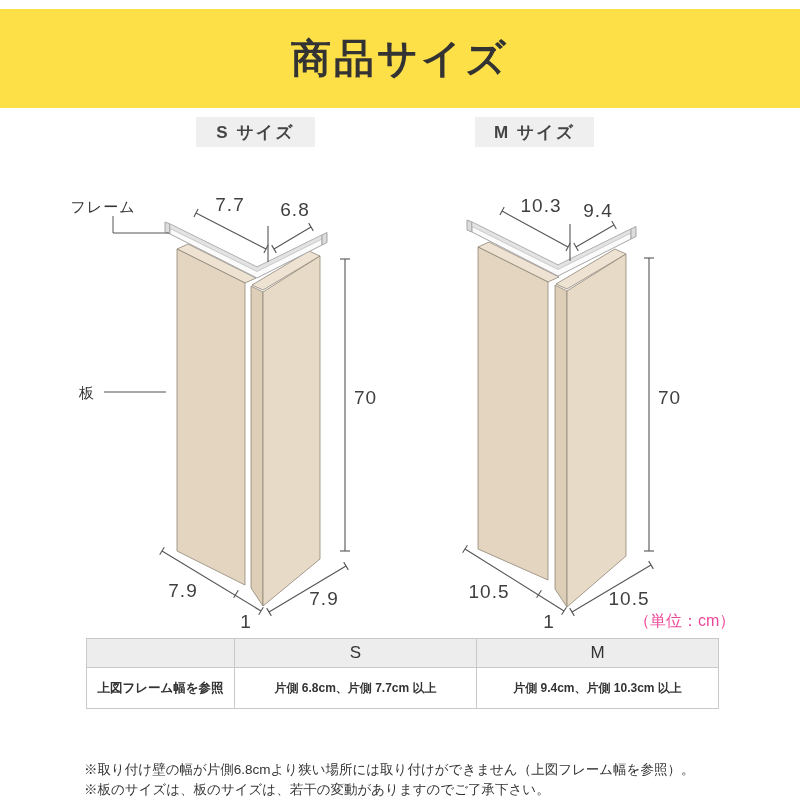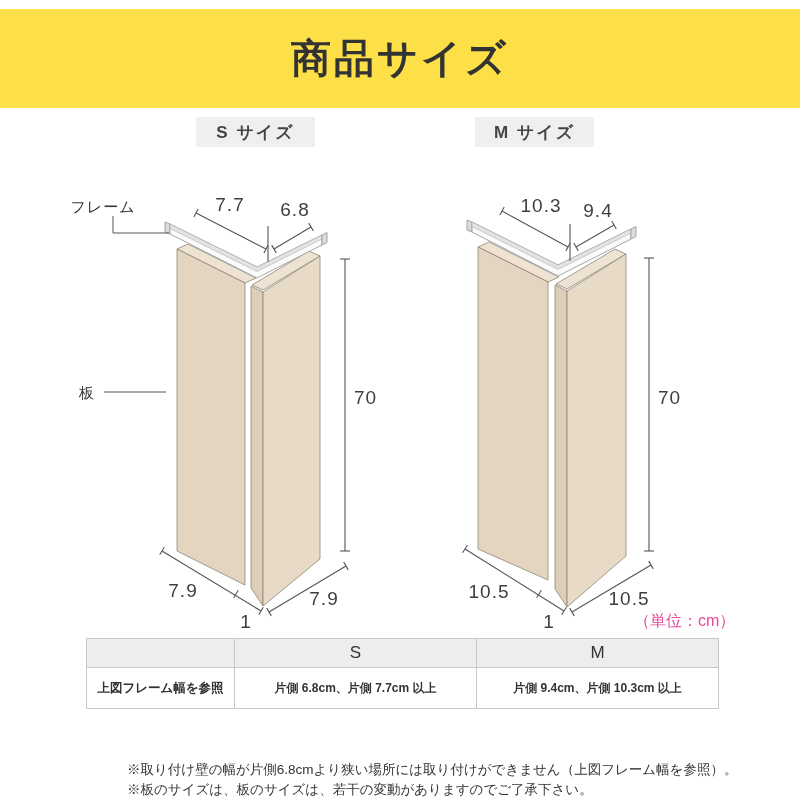--- a/index.html
+++ b/index.html
@@ -24,21 +24,21 @@
   
   .size-table{position:absolute;left:86px;top:638px;border-collapse:collapse;table-layout:fixed;}
   .size-table td,.size-table th{border:1px solid #c9c9c9;text-align:center;vertical-align:middle;
       padding:0;color:#333;}
   .size-table th{background:#ededed;font-weight:normal;font-size:17px;height:28px;}
   .size-table td{height:40px;font-weight:bold;}
   .size-table td.rowlabel{font-size:12.5px;}
   .size-table td.val{font-size:12px;}
   .c1{width:147px;} .c2{width:241px;} .c3{width:241px;}
   
-  .notes{position:absolute;left:84px;top:760px;font-size:13.5px;line-height:1.45;color:#333;margin-left:43px;}
+  .notes{position:absolute;left:84px;top:760px;font-size:13.5px;line-height:1.45;color:#333;}
   .notes div{white-space:nowrap;}
 </style>
 </head>
 <body>
 
 <div id="page">
 
   <div class="banner">
     <h1>商品サイズ</h1>
   </div>

